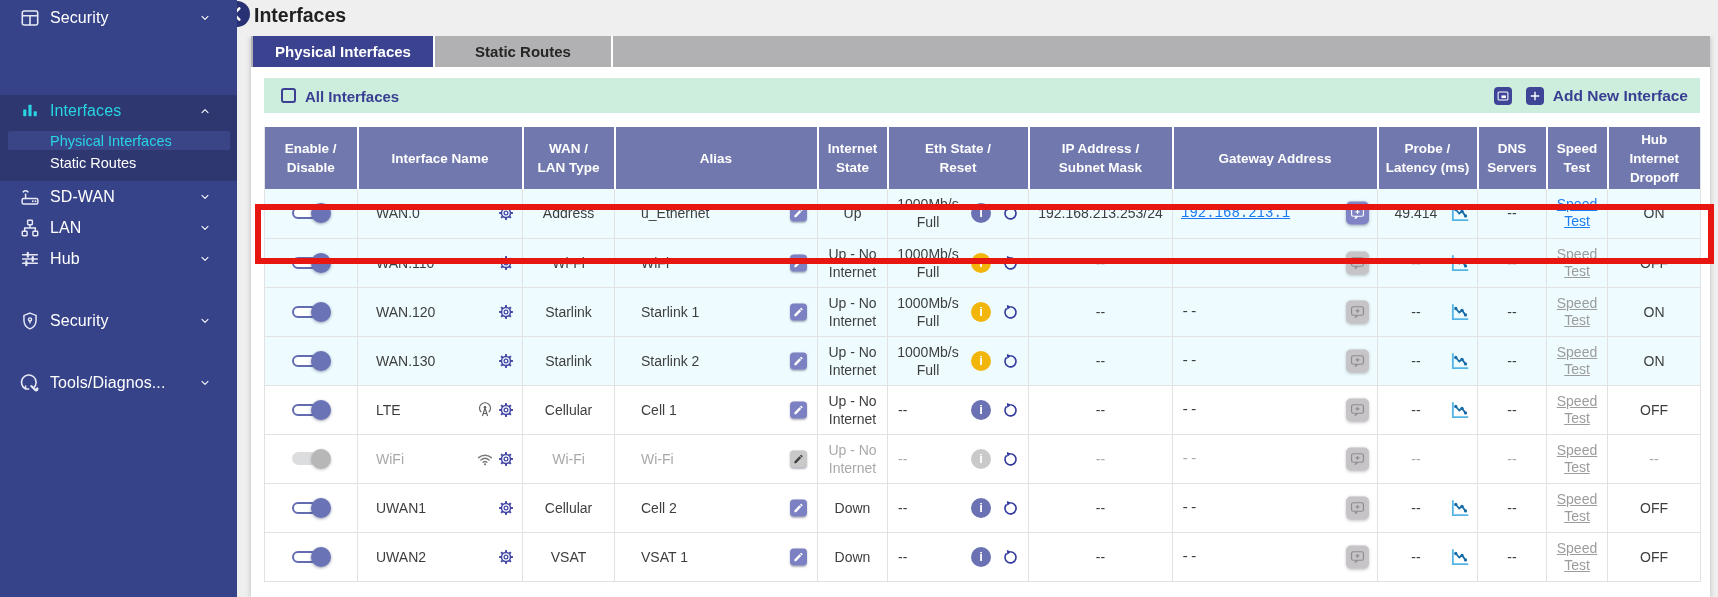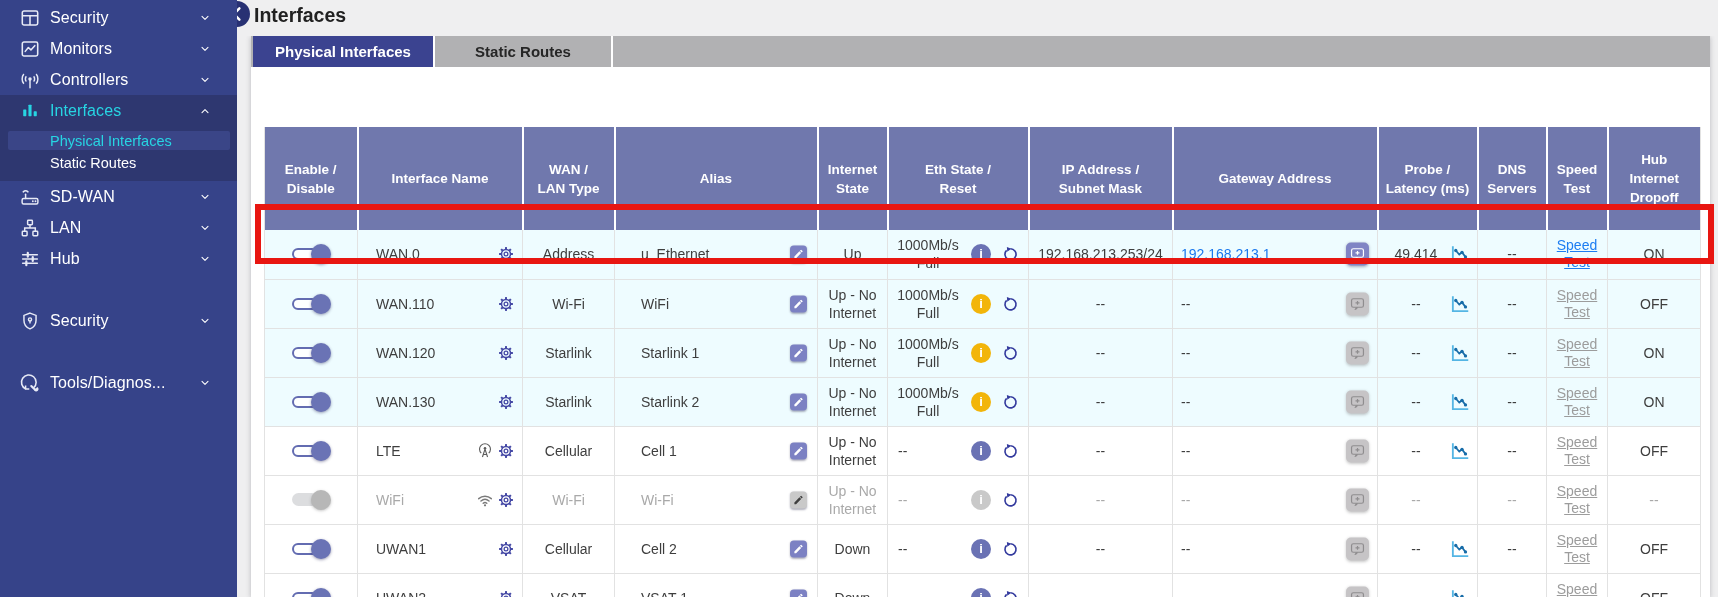--- a/index.html
+++ b/index.html
@@ -42,21 +42,21 @@
 .cb-label { position:absolute; left:41px; top:50%; transform:translateY(-50%); font-size:15px; font-weight:700; color:#393e93; }
 .tb-right { position:absolute; right:12px; top:0; height:35px; display:flex; align-items:center; }
 .tb-btn { width:18px; height:18px; border-radius:4px; background:#3e4496; display:flex; align-items:center; justify-content:center; cursor:pointer; }
 .tb-btn + .tb-btn { margin-left:14px; }
 .tb-btn svg { width:14px; height:14px; color:#fff; }
 .add-label { margin-left:9px; font-size:15.5px; font-weight:700; color:#393e93; cursor:pointer; }
 
 
 .table-wrap { position:absolute; left:13px; top:91px; }
 table { border-collapse:collapse; table-layout:fixed; width:1437px; border-left:1px solid #e2e2e2; border-right:1px solid #e2e2e2; }
-thead tr { height:103px; }
+thead tr { height:62px; }
 th { background:#7078ad; color:#fff; font-size:13.5px; font-weight:700; line-height:19px; white-space:pre-line; vertical-align:middle; text-align:center; border-right:2px solid #fff; padding:0 4px; }
 th:last-child { border-right:none; }
 tbody tr { height:49px; }
 td { border-right:1px solid #e2e2e2; border-bottom:1px solid #e2e2e2; vertical-align:middle; font-size:14px; color:#3e3e3e; background:#fff; position:relative; }
 td:last-child { border-right:1px solid #e2e2e2; }
 tr.azure td { background:#eefcff; }
 .c-type, .c-inet, .c-ip, .c-dns, .c-hub { text-align:center; }
 .c-inet { line-height:18px; padding:0 6px; }
 
 
@@ -85,21 +85,21 @@
 .ethtext { display:inline-block; width:80px; text-align:center; line-height:18px; vertical-align:middle; }
 .ethtext.dashpos { text-align:left; padding-left:10px; }
 .info { position:absolute; left:83px; top:50%; transform:translateY(-50%); width:20px; height:20px; border-radius:50%; cursor:pointer; }
 .info::after { content:"i"; position:absolute; left:0; top:0; width:100%; height:100%; text-align:center; line-height:20px; color:#fff; font-size:13px; font-weight:700; font-style:normal; }
 .info.slate { background:#6a72b4; }
 .info.yellow { background:#f2b50a; }
 .info.gray { background:#c9c9c9; }
 .reset { position:absolute; left:113px; top:50%; transform:translateY(-50%); width:19px; height:19px; color:#343b9e; cursor:pointer; }
 
 
-.c-gw { padding-left:8px; }
+.c-gw { padding-left:8px;font-family:Liberation Mono, monospace; }
 .gwlink { color:#1a78ee; text-decoration:underline; cursor:pointer; }
 .gwbtn { position:absolute; right:8px; top:50%; transform:translateY(-50%); width:23px; height:23px; border-radius:5px; display:flex; align-items:center; justify-content:center; cursor:pointer; }
 .gwbtn.active { background:#8084c4; color:#fff; box-shadow:0 1px 3px rgba(60,60,90,.4); }
 .gwbtn.gray { background:#c6c4c6; color:#8f8d8f; box-shadow:0 1px 3px rgba(120,120,120,.4); }
 .gwbtn .msgplus { width:17px; height:17px; }
 
 
 .c-probe { padding-left:11px; text-align:left; }
 .probetext { display:inline-block; width:54px; text-align:center; vertical-align:middle; }
 .chart { display:inline-block; width:22px; height:22px; margin-left:6px; vertical-align:middle; cursor:pointer; }
@@ -283,38 +283,20 @@
 <div class="sidebar">
 <div class="side-item" style="top:2px">
   <svg class="sideicon">
         <use href="#sym-dashboard"></use>
       </svg>
   <span class="sidelabel">Security</span>
   <svg class="sidechev">
         <use href="#sym-chevdown"></use>
       </svg>
 </div>
-<div class="side-item" style="top:33px">
-  <svg class="sideicon">
-        <use href="#sym-monitors"></use>
-      </svg>
-  <span class="sidelabel">Monitors</span>
-  <svg class="sidechev">
-        <use href="#sym-chevdown"></use>
-      </svg>
-</div>
-<div class="side-item" style="top:64px">
-  <svg class="sideicon">
-        <use href="#sym-controllers"></use>
-      </svg>
-  <span class="sidelabel">Controllers</span>
-  <svg class="sidechev">
-        <use href="#sym-chevdown"></use>
-      </svg>
-</div>
 <div class="side-group">
 <div class="side-item active" style="top:0px">
   <svg class="sideicon">
           <use href="#sym-interfaces"></use>
         </svg>
   <span class="sidelabel">Interfaces</span>
   <svg class="sidechev">
           <use href="#sym-chevup"></use>
         </svg>
 </div>
@@ -374,20 +356,37 @@
         <use href="#sym-back"></use>
       </svg>
     </div>
   <div class="page-title">Interfaces</div>
 </div>
 
 <div class="panel">
   <div class="tabs">
     <div class="tab active">Physical Interfaces</div>
     <div class="tab inactive">Static Routes</div>
+  </div>
+  <div class="toolbar">
+    <div class="cb"></div>
+    <div class="cb-label">All Interfaces</div>
+    <div class="tb-right">
+      <div class="tb-btn">
+          <svg>
+            <use href="#sym-window"></use>
+          </svg>
+        </div>
+      <div class="tb-btn">
+          <svg>
+            <use href="#sym-plus"></use>
+          </svg>
+        </div>
+      <div class="add-label">Add New Interface</div>
+    </div>
   </div>
   <div class="table-wrap">
     <table>
       <colgroup>
 <col style="width:93px">
 <col style="width:165px">
 <col style="width:92px">
 <col style="width:203px">
 <col style="width:70px">
 <col style="width:141px">

